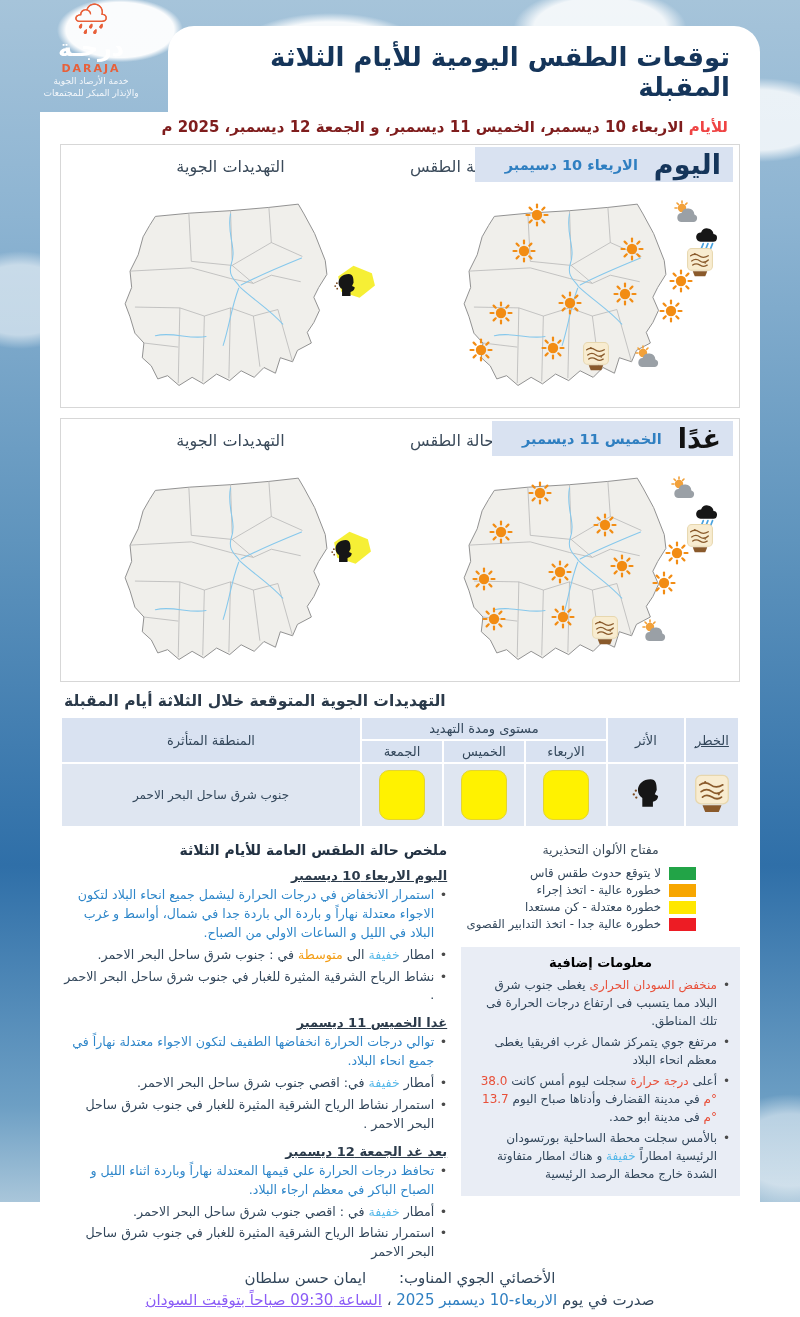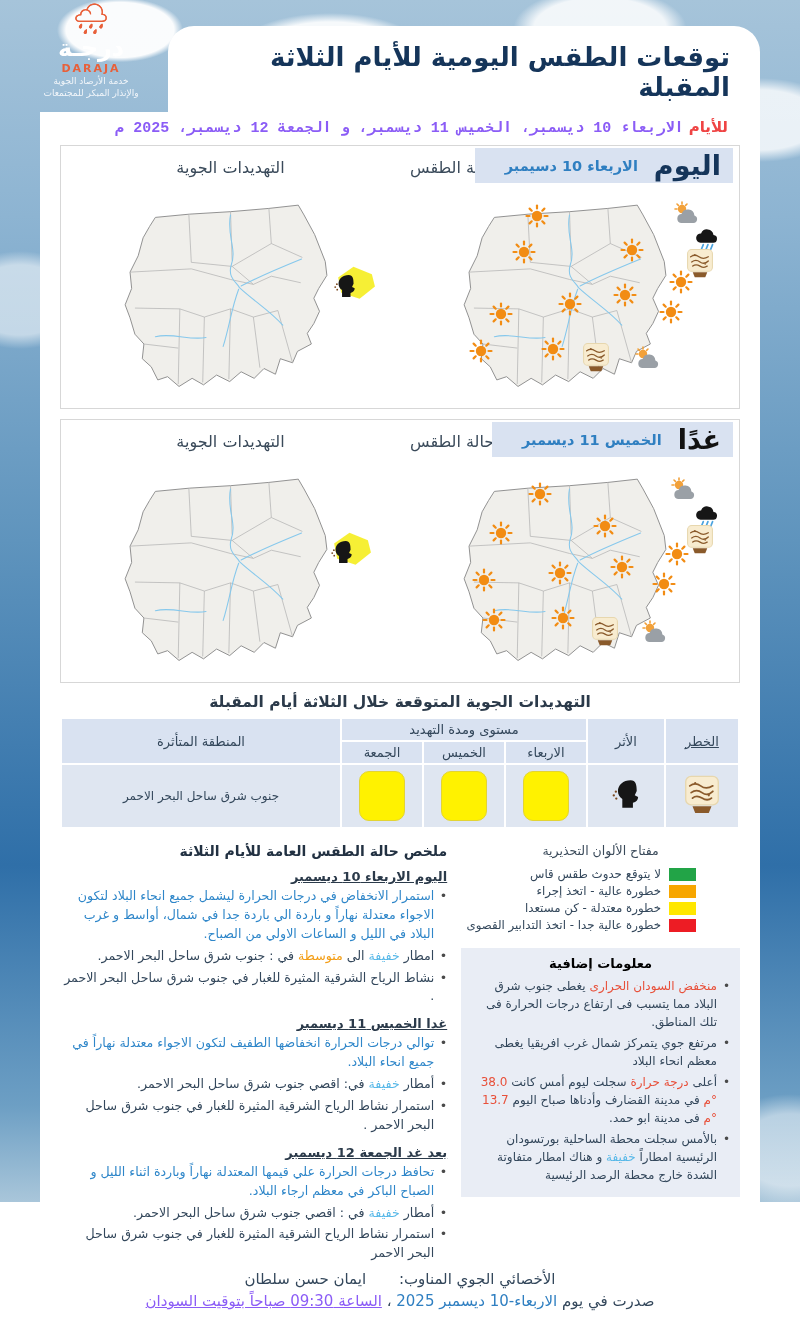--- a/index.html
+++ b/index.html
@@ -42,21 +42,21 @@
   }
   .logo-ewu .cap { font-size:9.5px; }
 
   
   .card {
     margin:0 40px; background:#fff; border-radius:0 0 26px 26px;
     padding:4px 20px 16px; position:relative; min-height:1064px;
   }
   .subtitle { direction:rtl; text-align:right; font-size:15px; font-weight:bold; padding:2px 12px 8px; }
   .subtitle .pre { color:#ef4444; }
-  .subtitle .dates { color:#8b5cf6;font-family:Liberation Mono, monospace; }
+  .subtitle .dates { color:#7f1d1d; }
 
   
   .day-box {
     position:relative; border:1px solid #d7d7d7; background:#fff;
     height:264px; margin-bottom:10px;
   }
   .banner {
     position:absolute; top:2px; right:6px; direction:rtl; display:flex; align-items:center; gap:16px;
     background:#d9e2f1; padding:2px 12px 2px 30px; z-index:3;
   }
@@ -68,27 +68,27 @@
   .half { position:relative; flex:1 1 50%; }
   .panel-label { position:absolute; top:-28px; font-size:16px; color:#3a4a5a; direction:rtl; }
   .half.weather .panel-label { left:10px; }
   .half.threats .panel-label { left:50%; transform:translateX(-50%); }
   .map-canvas { position:relative; height:214px; margin:2px 6px; }
   .map-canvas > svg.basemap { position:absolute; inset:0; width:100%; height:100%; }
   .wicon { position:absolute; transform:translate(-50%,-50%); line-height:0; z-index:2; }
   .wicon.zone { z-index:1; }
 
   
-  .tbl-title { direction:rtl; text-align:center; font-size:15.5px; font-weight:bold; color:#2b3a4a; margin:8px 4px 6px; }
+  .tbl-title { direction:rtl; text-align:left; font-size:15.5px; font-weight:bold; color:#2b3a4a; margin:8px 4px 6px; }
   table.threats { width:100%; border-collapse:separate; border-spacing:2px; direction:rtl; }
   table.threats th { background:#d9e2f1; font-size:13px; font-weight:normal; color:#33475b; padding:3px 4px; }
   table.threats td { background:#dfe6f1; text-align:center; vertical-align:middle; padding:6px 4px; }
   table.threats .region-cell { font-size:12px; color:#33475b; }
   .lvl-swatch { width:46px; height:50px; border-radius:10px; margin:0 auto; border:1px solid #e3d433; }
-  .col-hazard { width:72px;text-decoration:underline; } .col-impact { width:76px; } .col-day { width:80px; }
+  .col-hazard { width:52px;text-decoration:underline; } .col-impact { width:76px; } .col-day { width:80px; }
 
   
   .bottom { display:flex; flex-direction:row-reverse; gap:14px; margin-top:14px; direction:rtl; }
   .col-summary { flex:1 1 57%; text-align:right; }
   .col-side { flex:0 0 41%; }
   .sum-title { font-size:14px; font-weight:bold; color:#223142; margin-bottom:10px; }
   .sum-head { font-size:13px; font-weight:bold; color:#2b3a4a; text-decoration:underline; margin:10px 0 3px; }
   ul.blist { list-style:none; }
   ul.blist li { position:relative; padding-right:13px; margin:3px 0; font-size:12.6px; line-height:1.5; }
   ul.blist li::before { content:"•"; position:absolute; right:0; top:0; color:#4a4a4a; }

